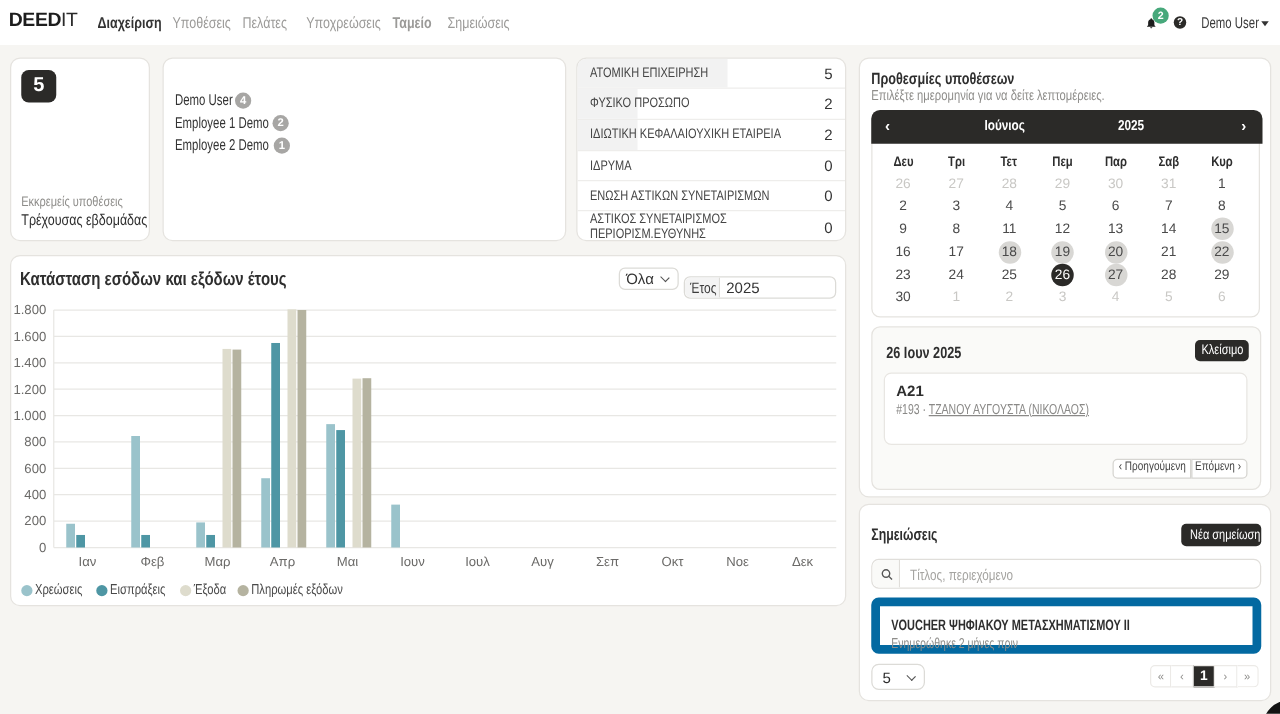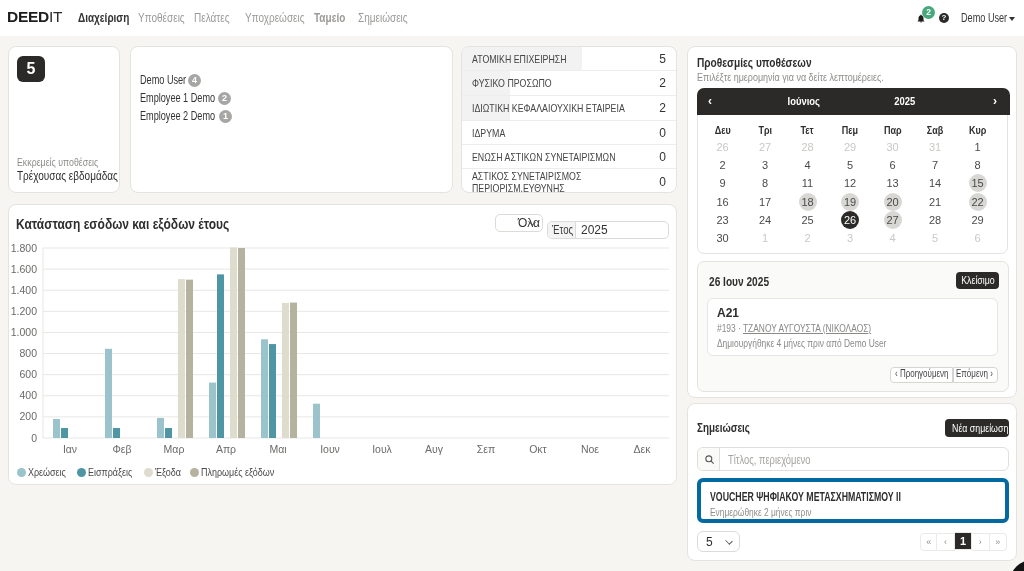--- a/index.html
+++ b/index.html
@@ -35,21 +35,21 @@
 
 #cardC { left:461px; top:46px; width:216px; height:147px; overflow:hidden; }
 .trow { position:absolute; left:0; width:100%; border-bottom:1px solid #eeedeb; }
 .trow .bar { position:absolute; left:0; top:0; bottom:0; background:#f2f2f2; }
 .trow .lbl { position:absolute; left:10px; top:50%; transform:translateY(-50%); font-size:11px; color:#454545; line-height:12.5px; white-space:nowrap; }
 .trow .lbl span { display:inline-block; transform:scaleX(.8); transform-origin:0 50%; }
 .trow .val { position:absolute; right:10px; top:50%; transform:translateY(-50%); font-size:12px; color:#333; }
 
 #chart { left:8px; top:204px; width:669px; height:281px; }
 #chart h3 { position:absolute; left:7px; top:10px; font-size:15px; color:#2e2e2e; }
-#selOla { position:absolute; left:486px; top:9px; width:48px; height:18px; border:1px solid #dcdbd7; border-radius:5px; background:#fff; font-size:12px; color:#333; line-height:16px; padding-left:22px; }
+#selOla { position:absolute; left:486px; top:9px; width:48px; height:18px; border:1px solid #dcdbd7; border-radius:5px; background:#fff; font-size:12px; color:#333; line-height:16px; padding-left:5px; }
 #selOla .chev { position:absolute; right:7px; top:4px; width:6px; height:6px; border-right:1.5px solid #555; border-bottom:1.5px solid #555; transform:rotate(45deg) scale(1,0.8); }
 #etos { position:absolute; left:538px; top:16px; width:122px; height:18px; border:1px solid #dcdbd7; border-radius:5px; background:#fff; font-size:12px; color:#333; line-height:16px; }
 #etos .lab { position:absolute; left:0; top:0; bottom:0; width:28px; background:#f4f4f4; border-right:1px solid #dcdbd7; border-radius:5px 0 0 5px; padding-left:4px; line-height:16px; color:#3c3c3c; }
 #etos .v { position:absolute; left:33px; top:0; line-height:16px; }
 .leg { position:absolute; top:261px; font-size:11.5px; color:#4a4a4a; white-space:nowrap; }
 .ldot { position:absolute; width:9px; height:9px; border-radius:50%; top:263px; }
 
 #rcard { left:687px; top:46px; width:330px; height:352px; }
 #rcard h3 { position:absolute; left:9px; top:8px; font-size:13px; color:#2e2e2e; }
 #rcard .sub { position:absolute; left:9px; top:24px; font-size:11.5px; color:#8e8d8a; }
@@ -78,21 +78,21 @@
 #evnav .in { position:absolute; top:0; line-height:14px; transform:scaleX(.8); transform-origin:0 50%; white-space:nowrap; }
 #evnav .pv { left:0; width:63px; border-radius:4px 0 0 4px; }
 #evnav .nx { left:63px; width:45px; border-radius:0 4px 4px 0; border-left:none; }
 
 #ncard { left:687px; top:403px; width:330px; height:158px; }
 #ncard h3 { position:absolute; left:9px; top:16px; font-size:13.5px; color:#2e2e2e; }
 #newNote { position:absolute; left:257px; top:15px; width:64px; height:18px; background:#2b2a28; color:#fff; font-size:11px; border-radius:4px; text-align:center; line-height:18px; }
 #search { position:absolute; left:9px; top:43px; width:312px; height:24px; border:1px solid #e0deda; border-radius:6px; background:#fff; }
 #search .ico { position:absolute; left:0; top:0; bottom:0; width:22px; background:#fafaf8; border-right:1px solid #e0deda; border-radius:6px 0 0 6px; }
 #search .ph { position:absolute; left:30px; top:5px; font-size:12px; color:#a5a4a1; white-space:nowrap; }
-#noteItem { position:absolute; left:9px; top:74px; width:312px; height:45px; border:4px solid #0369a1; border-radius:6px; background:#fff; }
+#noteItem { position:absolute; left:9px; top:74px; width:312px; height:45px; border:7px solid #0369a1; border-radius:6px; background:#fff; }
 #noteItem .t { position:absolute; left:9px; top:8px; font-size:12px; font-weight:bold; color:#2e2e2e; white-space:nowrap; }
 #noteItem .s { position:absolute; left:9px; top:24px; font-size:11.5px; color:#8e8d8a; white-space:nowrap; }
 #pageSel { position:absolute; left:9px; top:127px; width:43px; height:21px; border:1px solid #dcdbd7; border-radius:6px; background:#fff; font-size:12px; color:#2e2e2e; }
 #pageSel .n { position:absolute; left:8px; top:3px; }
 #pageSel .chev { position:absolute; right:7px; top:6px; width:6px; height:6px; border-right:1.5px solid #555; border-bottom:1.5px solid #555; transform:rotate(45deg) scale(1,0.8); }
 #pager { position:absolute; left:232px; top:128px; height:18px; white-space:nowrap; font-size:0; }
 #pager span { display:inline-block; width:17.4px; height:18px; border:1px solid #eceae7; border-left:none; background:#fff; text-align:center; line-height:17px; font-size:9px; color:#8e8d8a; }
 #pager span:first-child { border-left:1px solid #eceae7; border-radius:4px 0 0 4px; }
 #pager span:last-child { border-radius:0 4px 4px 0; }
 #pager .cur { background:#2b2a28; color:#fff; font-size:11px; font-weight:bold; }
@@ -293,21 +293,20 @@
         <div class="dc o" style="left:215.5px; top:140px;">5</div>
         <div class="dc o" style="left:258px; top:140px;">6</div>
       </div>
   </div>
   <div id="evbox">
     <div class="date"><b2 class="sx">26 Ιουν 2025</b2></div>
     <div id="closeBtn"><span class="sxc">Κλείσιμο</span></div>
     <div id="evcard">
       <div class="t">A21</div>
       <div class="l2"><span class="sx73">#193 · <u>ΤΖΑΝΟΥ ΑΥΓΟΥΣΤΑ (ΝΙΚΟΛΑΟΣ)</u></span></div>
-      <div class="l3"><span class="sx73">Δημιουργήθηκε 4 μήνες πριν από Demo User</span></div>
     </div>
     <div id="evnav">
         <span class="btn pv"></span>
         <span class="btn nx"></span>
         <span class="in" style="left:5px;">‹ Προηγούμενη</span>
         <span class="in" style="left:66px;">Επόμενη ›</span>
       </div>
   </div>
 </div>
 

